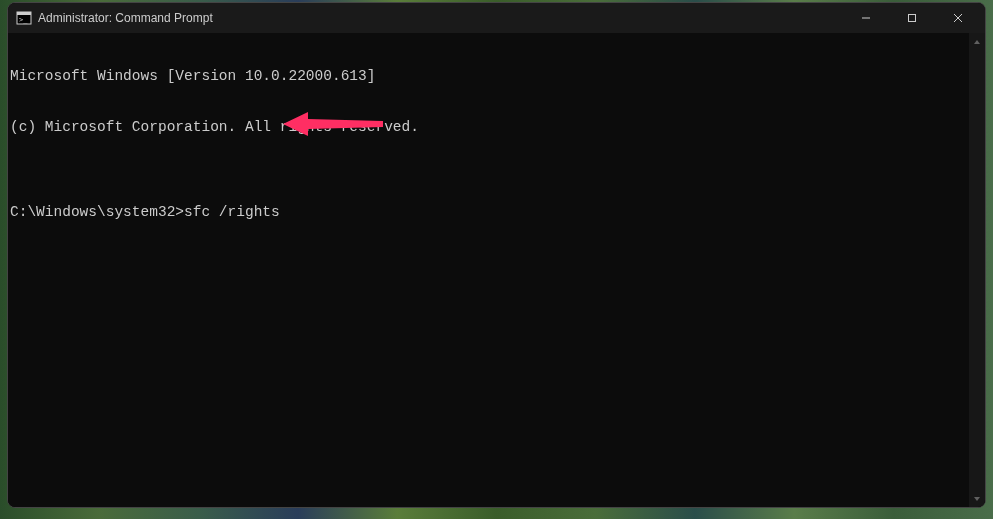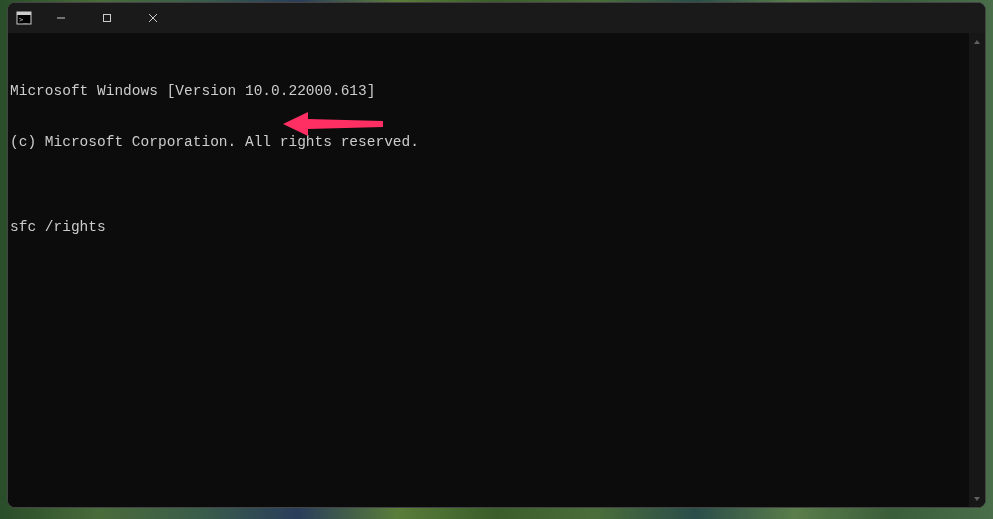--- a/index.html
+++ b/index.html
@@ -64,21 +64,21 @@
       display: flex;
       align-items: center;
       justify-content: center;
       color: #cccccc;
       font-size: 10px;
       cursor: pointer;
     }
     .terminal-body {
       flex: 1;
       background: #0c0c0c;
-      padding: 16px 0 0 0;
+      padding: 1px 0 0 0;
       position: relative;
     }
     .terminal-content {
       color: #cccccc;
       font-size: 14.5px;
       line-height: 17px;
       font-family: Consolas, 'Courier New', monospace;
       white-space: pre;
       padding-left: 2px;
     }
@@ -123,20 +123,21 @@
 
 <div class="window">
   <div class="titlebar">
     <div class="app-icon">
       <svg viewBox="0 0 16 16">
         <rect x="1" y="2" width="14" height="12" fill="#000" stroke="#ccc" stroke-width="1"></rect>
         <rect x="1" y="2" width="14" height="3" fill="#ccc"></rect>
         <text x="3" y="12" font-size="7" fill="#ccc" font-family="monospace">&gt;_</text>
       </svg>
     </div>
+    <div class="title-text">Administrator: Command Prompt</div>
     <div class="window-controls">
       <div class="win-btn">
         <svg width="10" height="10" viewBox="0 0 10 10">
             <line x1="1" y1="5" x2="9" y2="5" stroke="#ccc" stroke-width="1"></line>
           </svg>
       </div>
       <div class="win-btn">
         <svg width="10" height="10" viewBox="0 0 10 10">
             <rect x="1.5" y="1.5" width="7" height="7" fill="none" stroke="#ccc" stroke-width="1"></rect>
           </svg>
@@ -147,21 +148,21 @@
             <line x1="9" y1="1" x2="1" y2="9" stroke="#ccc" stroke-width="1"></line>
           </svg>
       </div>
     </div>
   </div>
   <div class="terminal-body">
     <div class="terminal-content">
       <div>Microsoft Windows [Version 10.0.22000.613]</div>
       <div>(c) Microsoft Corporation. All rights reserved.</div>
       <div></div>
-      <div class="prompt-line"><span>sfc /rights</span></div>
+      <div class="prompt-line"><span>C:\Windows\system32&gt;</span><span>sfc /rights</span></div>
     </div>
     <div class="scrollbar">
       <div class="scroll-arrow top">
         <svg width="8" height="6" viewBox="0 0 8 6">
             <polygon points="4,1 7,5 1,5" fill="#606060"></polygon>
           </svg>
       </div>
       <div class="scroll-arrow bottom">
         <svg width="8" height="6" viewBox="0 0 8 6">
             <polygon points="4,5 7,1 1,1" fill="#606060"></polygon>

